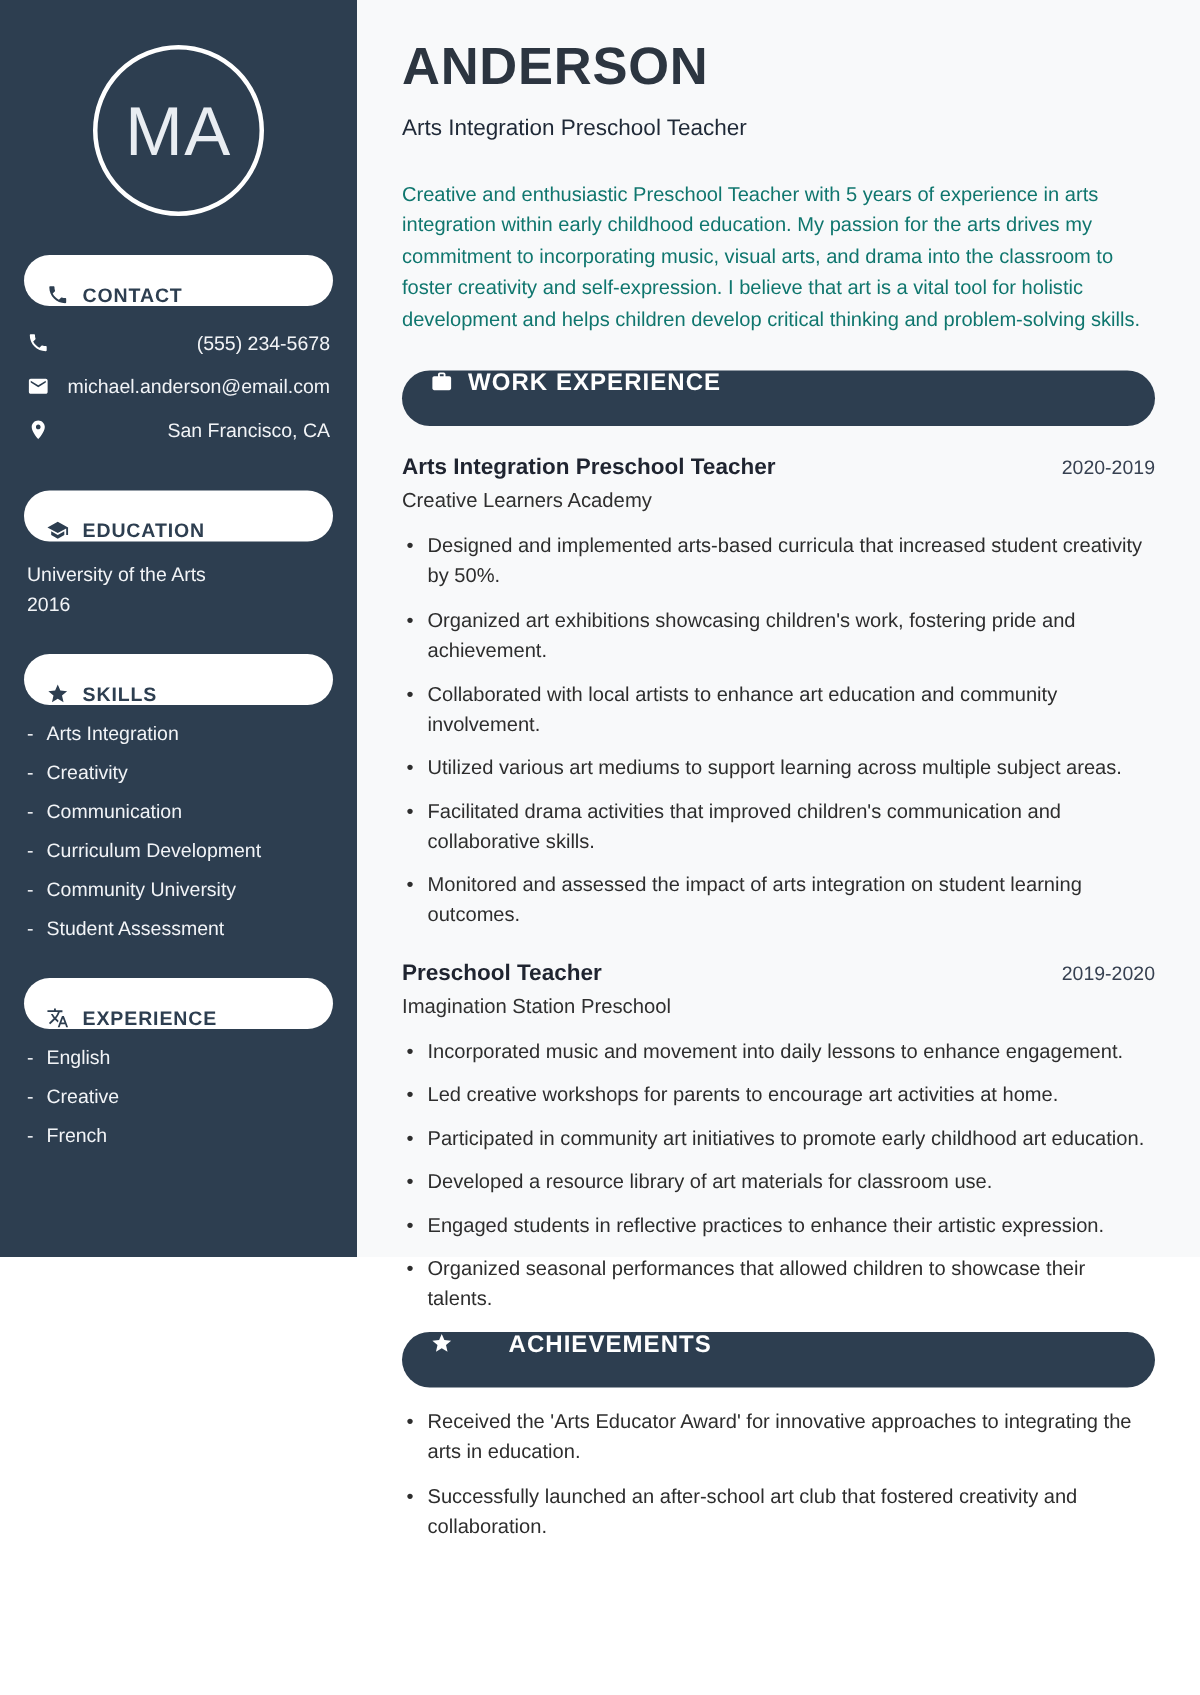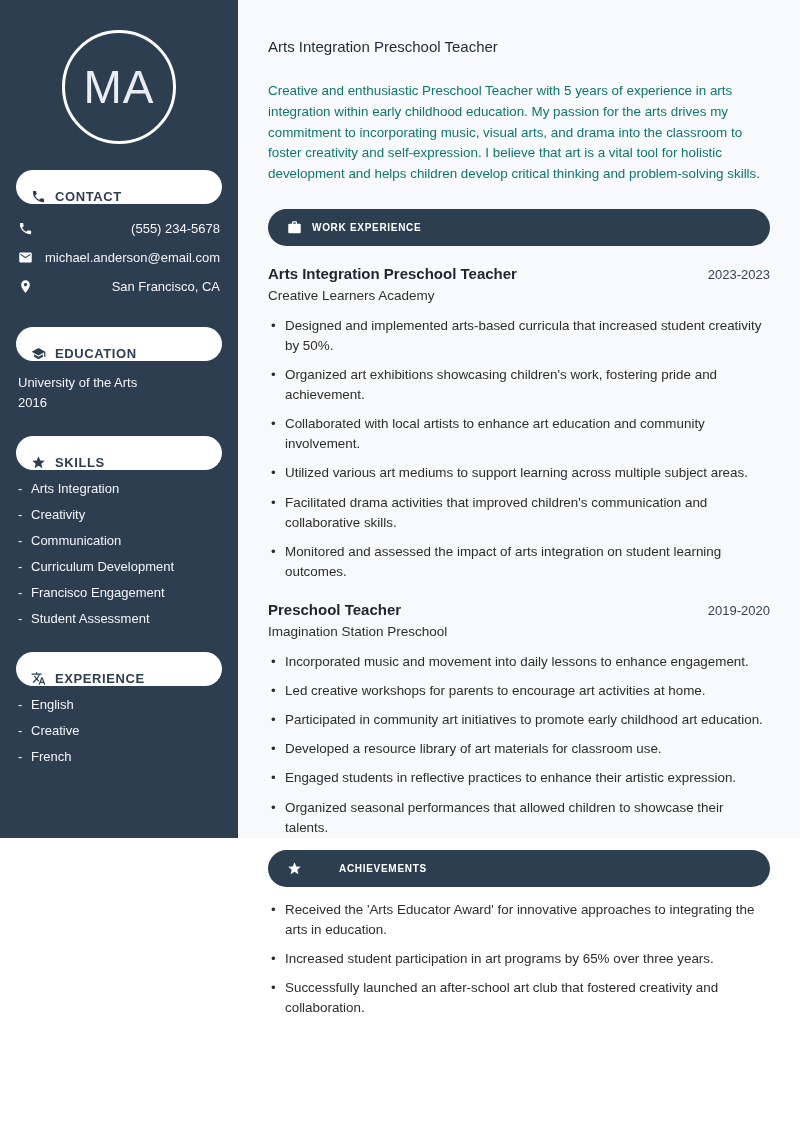--- a/index.html
+++ b/index.html
@@ -107,25 +107,24 @@
     line-height: 1.55;
     color: #0f766e;
   }
   .band {
     margin-top: 24px;
     height: 37px;
     background: #2d3e50;
     border-radius: 19px;
     color: #ffffff;
     display: flex;
-    align-items: center;
     gap: 10px;
     padding: 0 19px;
     font-weight: bold;
-    font-size: 10px;
+    font-size: 16px;
     letter-spacing: 0.7px;
   }
   .band .ico { width: 15px; height: 15px; flex: 0 0 auto; }
   .job-block { margin-top: 19px; }
   .job-head {
     display: flex;
     justify-content: space-between;
     align-items: baseline;
   }
   .job-role { font-size: 15px; font-weight: bold; color: #1f2430; }
@@ -201,57 +200,58 @@
       <svg class="ico" viewBox="0 0 24 24" fill="currentColor">
           <path d="M12 17.27L18.18 21l-1.64-7.03L22 9.24l-7.19-.61L12 2 9.19 8.63 2 9.24l5.46 4.73L5.82 21z"></path>
         </svg>
       <span>SKILLS</span>
     </div>
     <ul class="side-list">
       <li>Arts Integration</li>
       <li>Creativity</li>
       <li>Communication</li>
       <li>Curriculum Development</li>
-      <li>Francisco Engagement</li>
+      <li>Community University</li>
       <li>Student Assessment</li>
     </ul>
 
     <div class="side-pill">
       <svg class="ico" viewBox="0 0 24 24" fill="currentColor">
           <path d="M12.87 15.07l-2.54-2.51.03-.03c1.74-1.94 2.98-4.17 3.71-6.53H17V4h-7V2H8v2H1v1.99h11.17C11.5 7.92 10.44 9.75 9 11.35 8.07 10.32 7.3 9.19 6.69 8h-2c.73 1.63 1.73 3.17 2.98 4.56l-5.09 5.02L4 19l5-5 3.11 3.11.76-2.04zM18.5 10h-2L12 22h2l1.12-3h4.75L21 22h2l-4.5-12zm-2.62 7l1.62-4.33L19.12 17h-3.24z"></path>
         </svg>
       <span>EXPERIENCE</span>
     </div>
     <ul class="side-list">
       <li>English</li>
       <li>Creative</li>
       <li>French</li>
     </ul>
 
   </aside>
 
   <main class="main">
 
     <h1 class="name">
+      <div>ANDERSON</div>
     </h1>
     <div class="job-title-top">Arts Integration Preschool Teacher</div>
 
     <p class="summary">Creative and enthusiastic Preschool Teacher with 5 years of experience in arts integration within early childhood education. My passion for the arts drives my commitment to incorporating music, visual arts, and drama into the classroom to foster creativity and self-expression. I believe that art is a vital tool for holistic development and helps children develop critical thinking and problem-solving skills.</p>
 
     <div class="band">
       <svg class="ico" viewBox="0 0 24 24" fill="currentColor">
           <path d="M20 6h-4V4c0-1.11-.89-2-2-2h-4c-1.11 0-2 .89-2 2v2H4c-1.11 0-1.99.89-1.99 2L2 19c0 1.11.89 2 2 2h16c1.11 0 2-.89 2-2V8c0-1.11-.89-2-2-2zm-6 0h-4V4h4v2z"></path>
         </svg>
       <span>WORK EXPERIENCE</span>
     </div>
 
     <section class="job-block">
       <div class="job-head">
         <span class="job-role">Arts Integration Preschool Teacher</span>
-        <span class="job-dates">2023-2023</span>
+        <span class="job-dates">2020-2019</span>
       </div>
       <div class="job-company">Creative Learners Academy</div>
       <ul class="bullets">
         <li>Designed and implemented arts-based curricula that increased student creativity by 50%.</li>
         <li>Organized art exhibitions showcasing children's work, fostering pride and achievement.</li>
         <li>Collaborated with local artists to enhance art education and community involvement.</li>
         <li>Utilized various art mediums to support learning across multiple subject areas.</li>
         <li>Facilitated drama activities that improved children's communication and collaborative skills.</li>
         <li>Monitored and assessed the impact of arts integration on student learning outcomes.</li>
       </ul>
@@ -275,18 +275,17 @@
 
     <div class="band tight">
       <svg class="ico" viewBox="0 0 24 24" fill="currentColor">
           <path d="M12 17.27L18.18 21l-1.64-7.03L22 9.24l-7.19-.61L12 2 9.19 8.63 2 9.24l5.46 4.73L5.82 21z"></path>
         </svg>
       <span>ACHIEVEMENTS</span>
     </div>
 
     <ul class="bullets">
       <li>Received the 'Arts Educator Award' for innovative approaches to integrating the arts in education.</li>
-      <li>Increased student participation in art programs by 65% over three years.</li>
       <li>Successfully launched an after-school art club that fostered creativity and collaboration.</li>
     </ul>
 
   </main>
 </div>
 
 </body></html>

